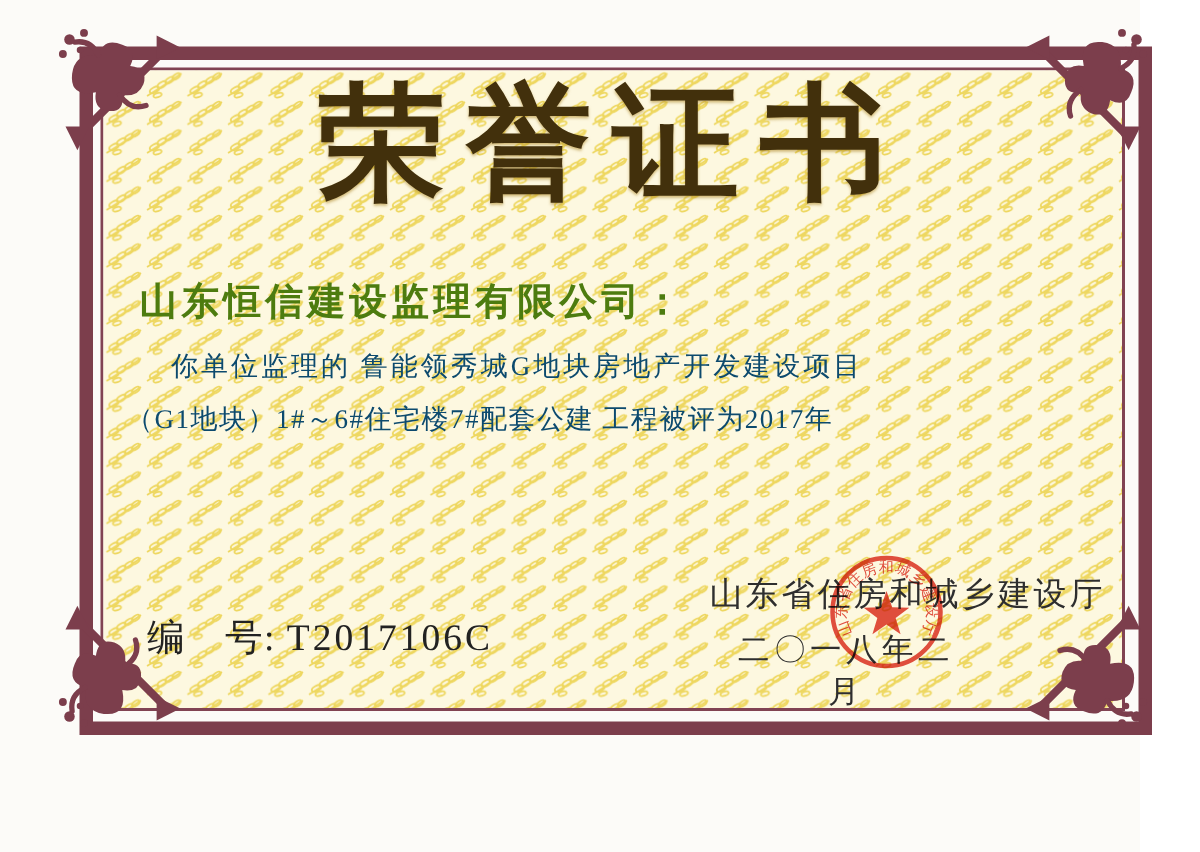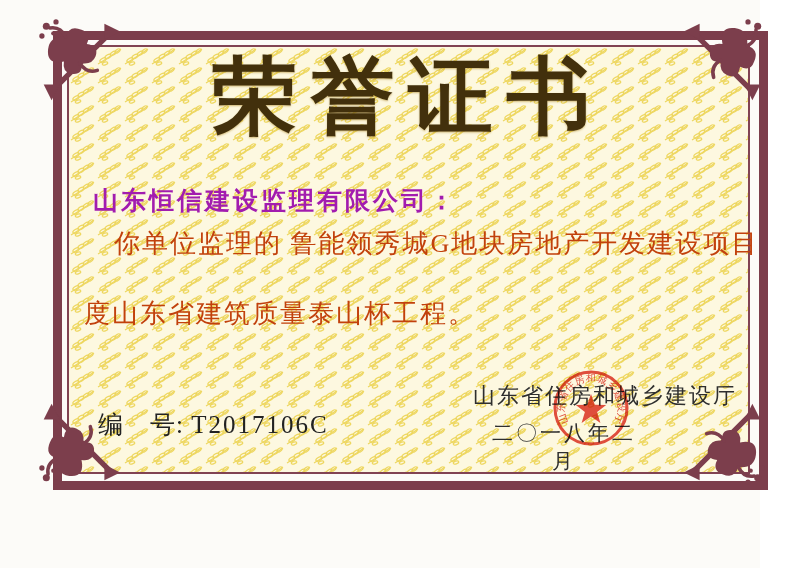--- a/index.html
+++ b/index.html
@@ -21,22 +21,22 @@
   .corner.tl{left:34px;top:14px;}
   .corner.tr{left:682px;top:14px;transform:rotate(90deg);}
   .corner.br{left:682px;top:402px;transform:rotate(180deg);}
   .corner.bl{left:34px;top:402px;transform:rotate(270deg);}
 
   
   .title{position:absolute;left:0;right:0;top:2px;margin:0;text-align:center;
     font-size:84px;line-height:1.15;font-weight:bold;color:#42300c;
     letter-spacing:14px;text-shadow:0 1px 2px rgba(170,130,30,.55);}
   .recipient{position:absolute;left:24px;top:137px;font-size:25px;font-weight:bold;
-    color:#a21caf;letter-spacing:3px;}
-  .bline{position:absolute;left:15px;width:652px;font-size:26px;color:#c2410c;
+    color:#4d7c0f;letter-spacing:3px;}
+  .bline{position:absolute;left:15px;width:652px;font-size:18px;color:#0c4a6e;
     letter-spacing:2px;line-height:32px;}
   .l2{top:181px;padding-left:30px;}
   .l3{top:216px;letter-spacing:1px;}
   .l4{top:251px;}
   .l5{top:291px;padding-left:50px;}
   .serial{position:absolute;left:29px;top:361px;font-size:25px;color:#222;letter-spacing:1px;}
   .serial .num{font-family:"Liberation Serif","DejaVu Serif",serif;letter-spacing:2px;}
   .issuer{position:absolute;left:401px;top:334px;width:270px;text-align:center;
     font-size:22px;color:#2e2e2e;letter-spacing:2px;}
   .date{position:absolute;left:415px;top:372px;width:160px;text-align:center;
@@ -88,21 +88,21 @@
         </pattern>
       </defs>
       <rect width="100%" height="100%" fill="url(#leaves)"></rect>
     </svg>
 
     <h1 class="title">荣誉证书</h1>
 
     <div class="recipient">山东恒信建设监理有限公司：</div>
 
     <div class="bline l2">你单位监理的 鲁能领秀城G地块房地产开发建设项目</div>
-    <div class="bline l4">度山东省建筑质量泰山杯工程。</div>
+    <div class="bline l3">（G1地块）1#～6#住宅楼7#配套公建 工程被评为2017年</div>
 
     <div class="serial">
       <span>编　号:</span>
       <span class="num">T2017106C</span>
     </div>
 
     <div class="issuer">山东省住房和城乡建设厅</div>
     <div class="date">二〇一八年二月</div>
 
     <svg class="seal" viewBox="0 0 100 100">

